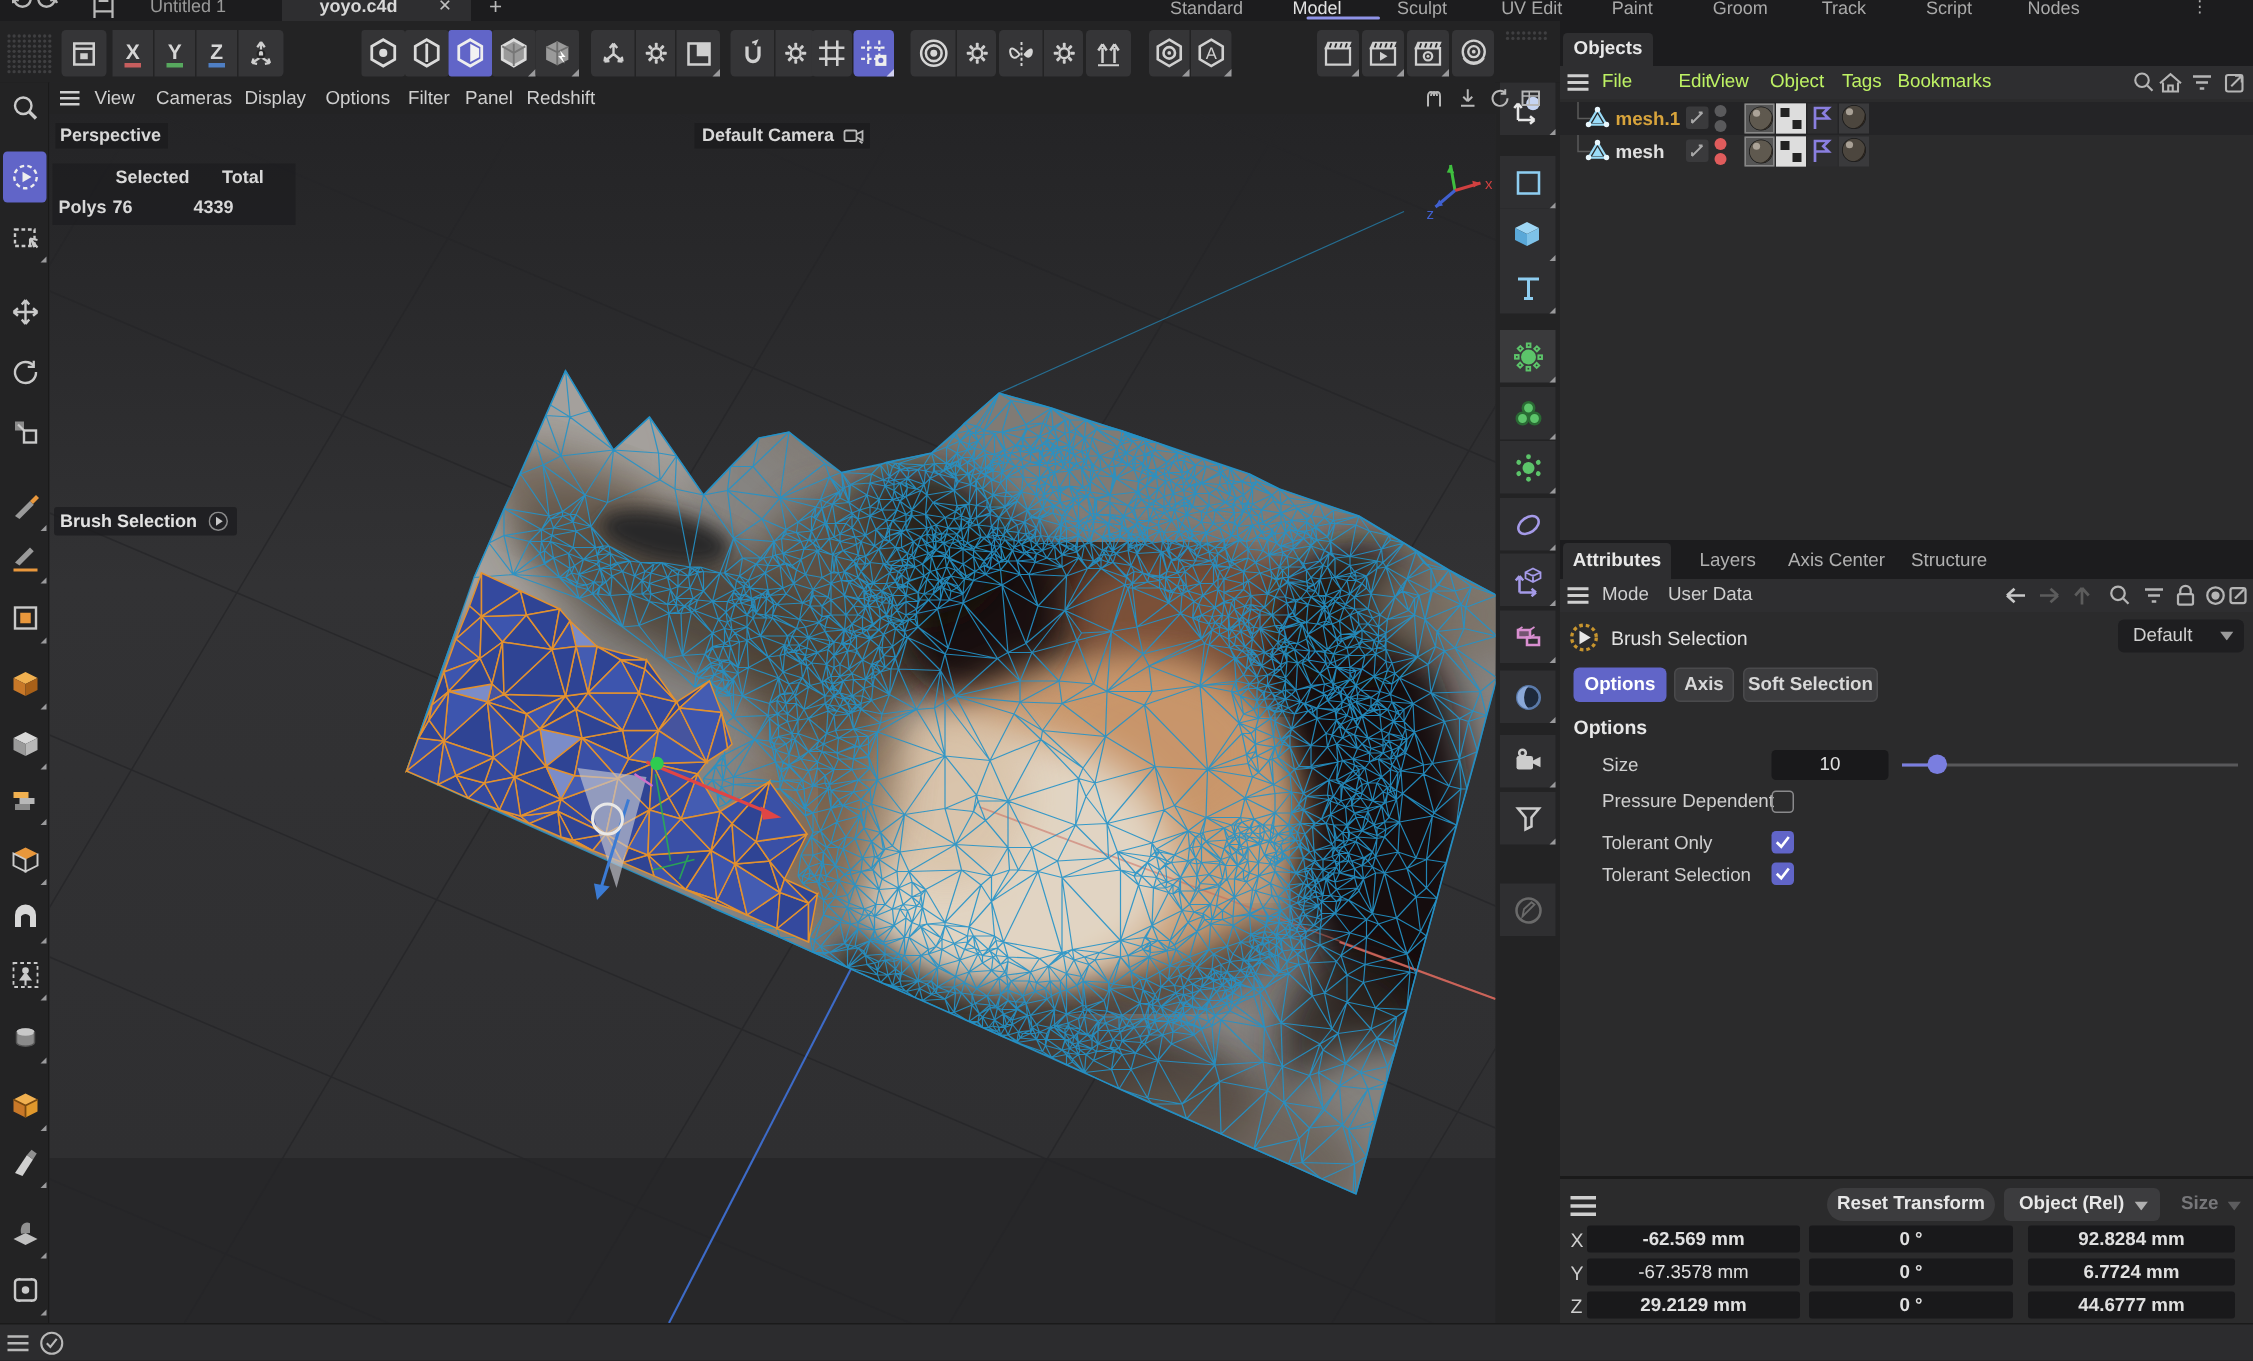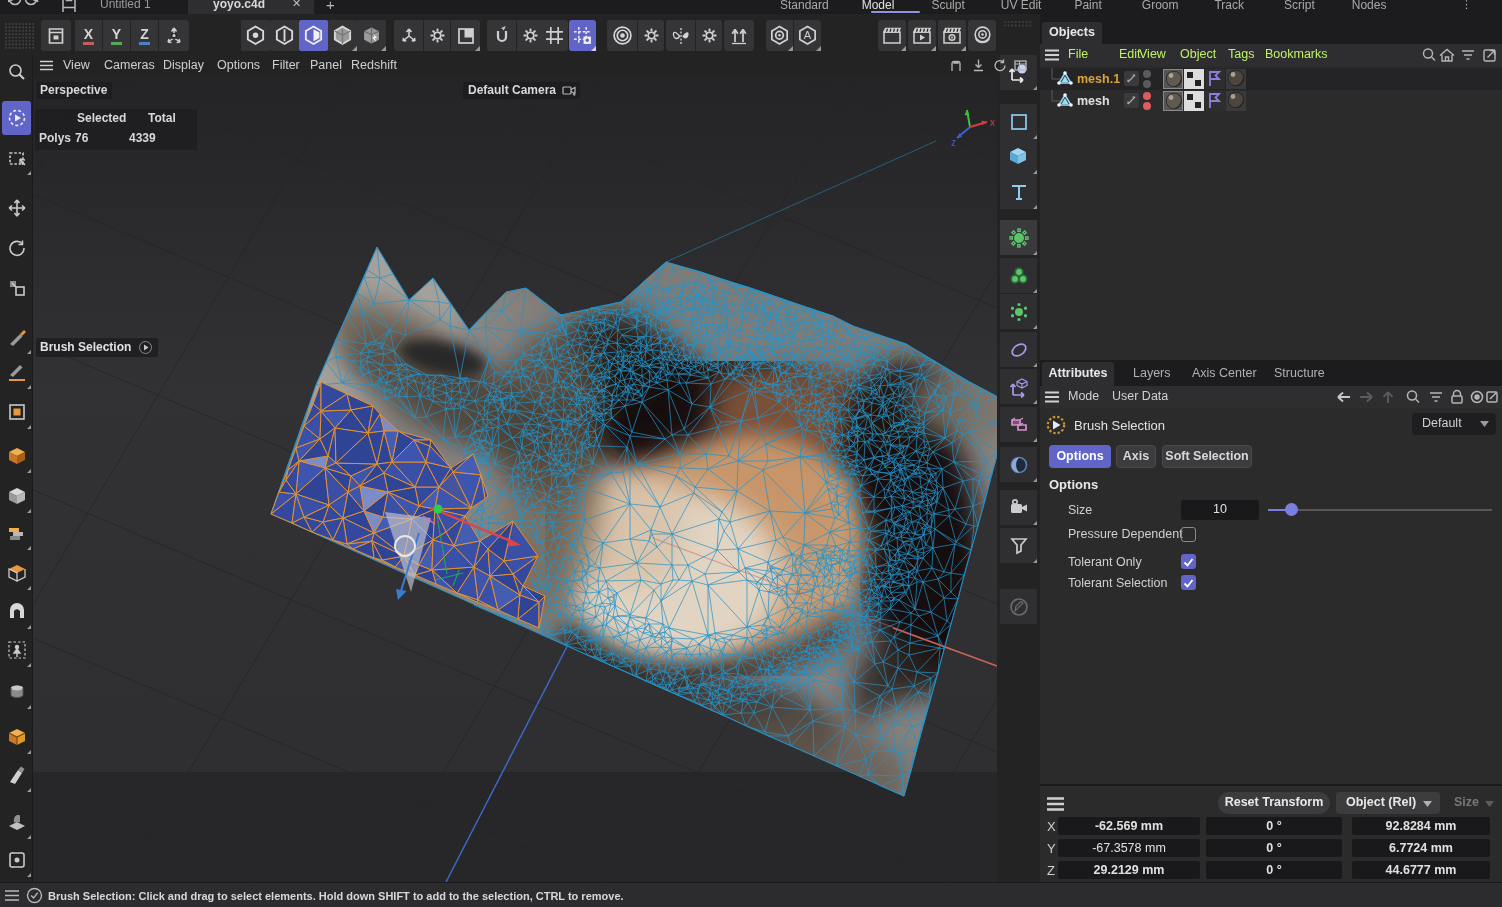--- a/index.html
+++ b/index.html
@@ -1046,13 +1046,12 @@
 </div>
 </div>
 <div class="abs" style="left:0;top:882px;width:1502px;height:25px;background:#2c2c2e;border-top:1px solid #1a1a1a">
  <svg class="abs" style="left:4px;top:6px" width="17" height="14" stroke="#b8b8b8" stroke-width="1.7">
       <path d="M1 2 h14 M1 6.5 h14 M1 11 h14"></path>
     </svg>
  <svg class="abs" style="left:26px;top:4px" width="17" height="17" viewBox="0 0 17 17" fill="none" stroke="#b8b8b8" stroke-width="1.4">
   <circle cx="8.5" cy="8.5" r="7"></circle>
       <path d="M5.2 8.5 L7.6 11 L11.8 5.6"></path>
     </svg>
- <span class="abs" style="left:48px;top:7px;color:#d8d8d8;font-size:11px;font-weight:bold">Brush Selection: Click and drag to select elements. Hold down SHIFT to add to the selection, CTRL to remove.</span>
 </div>
 </body></html>

